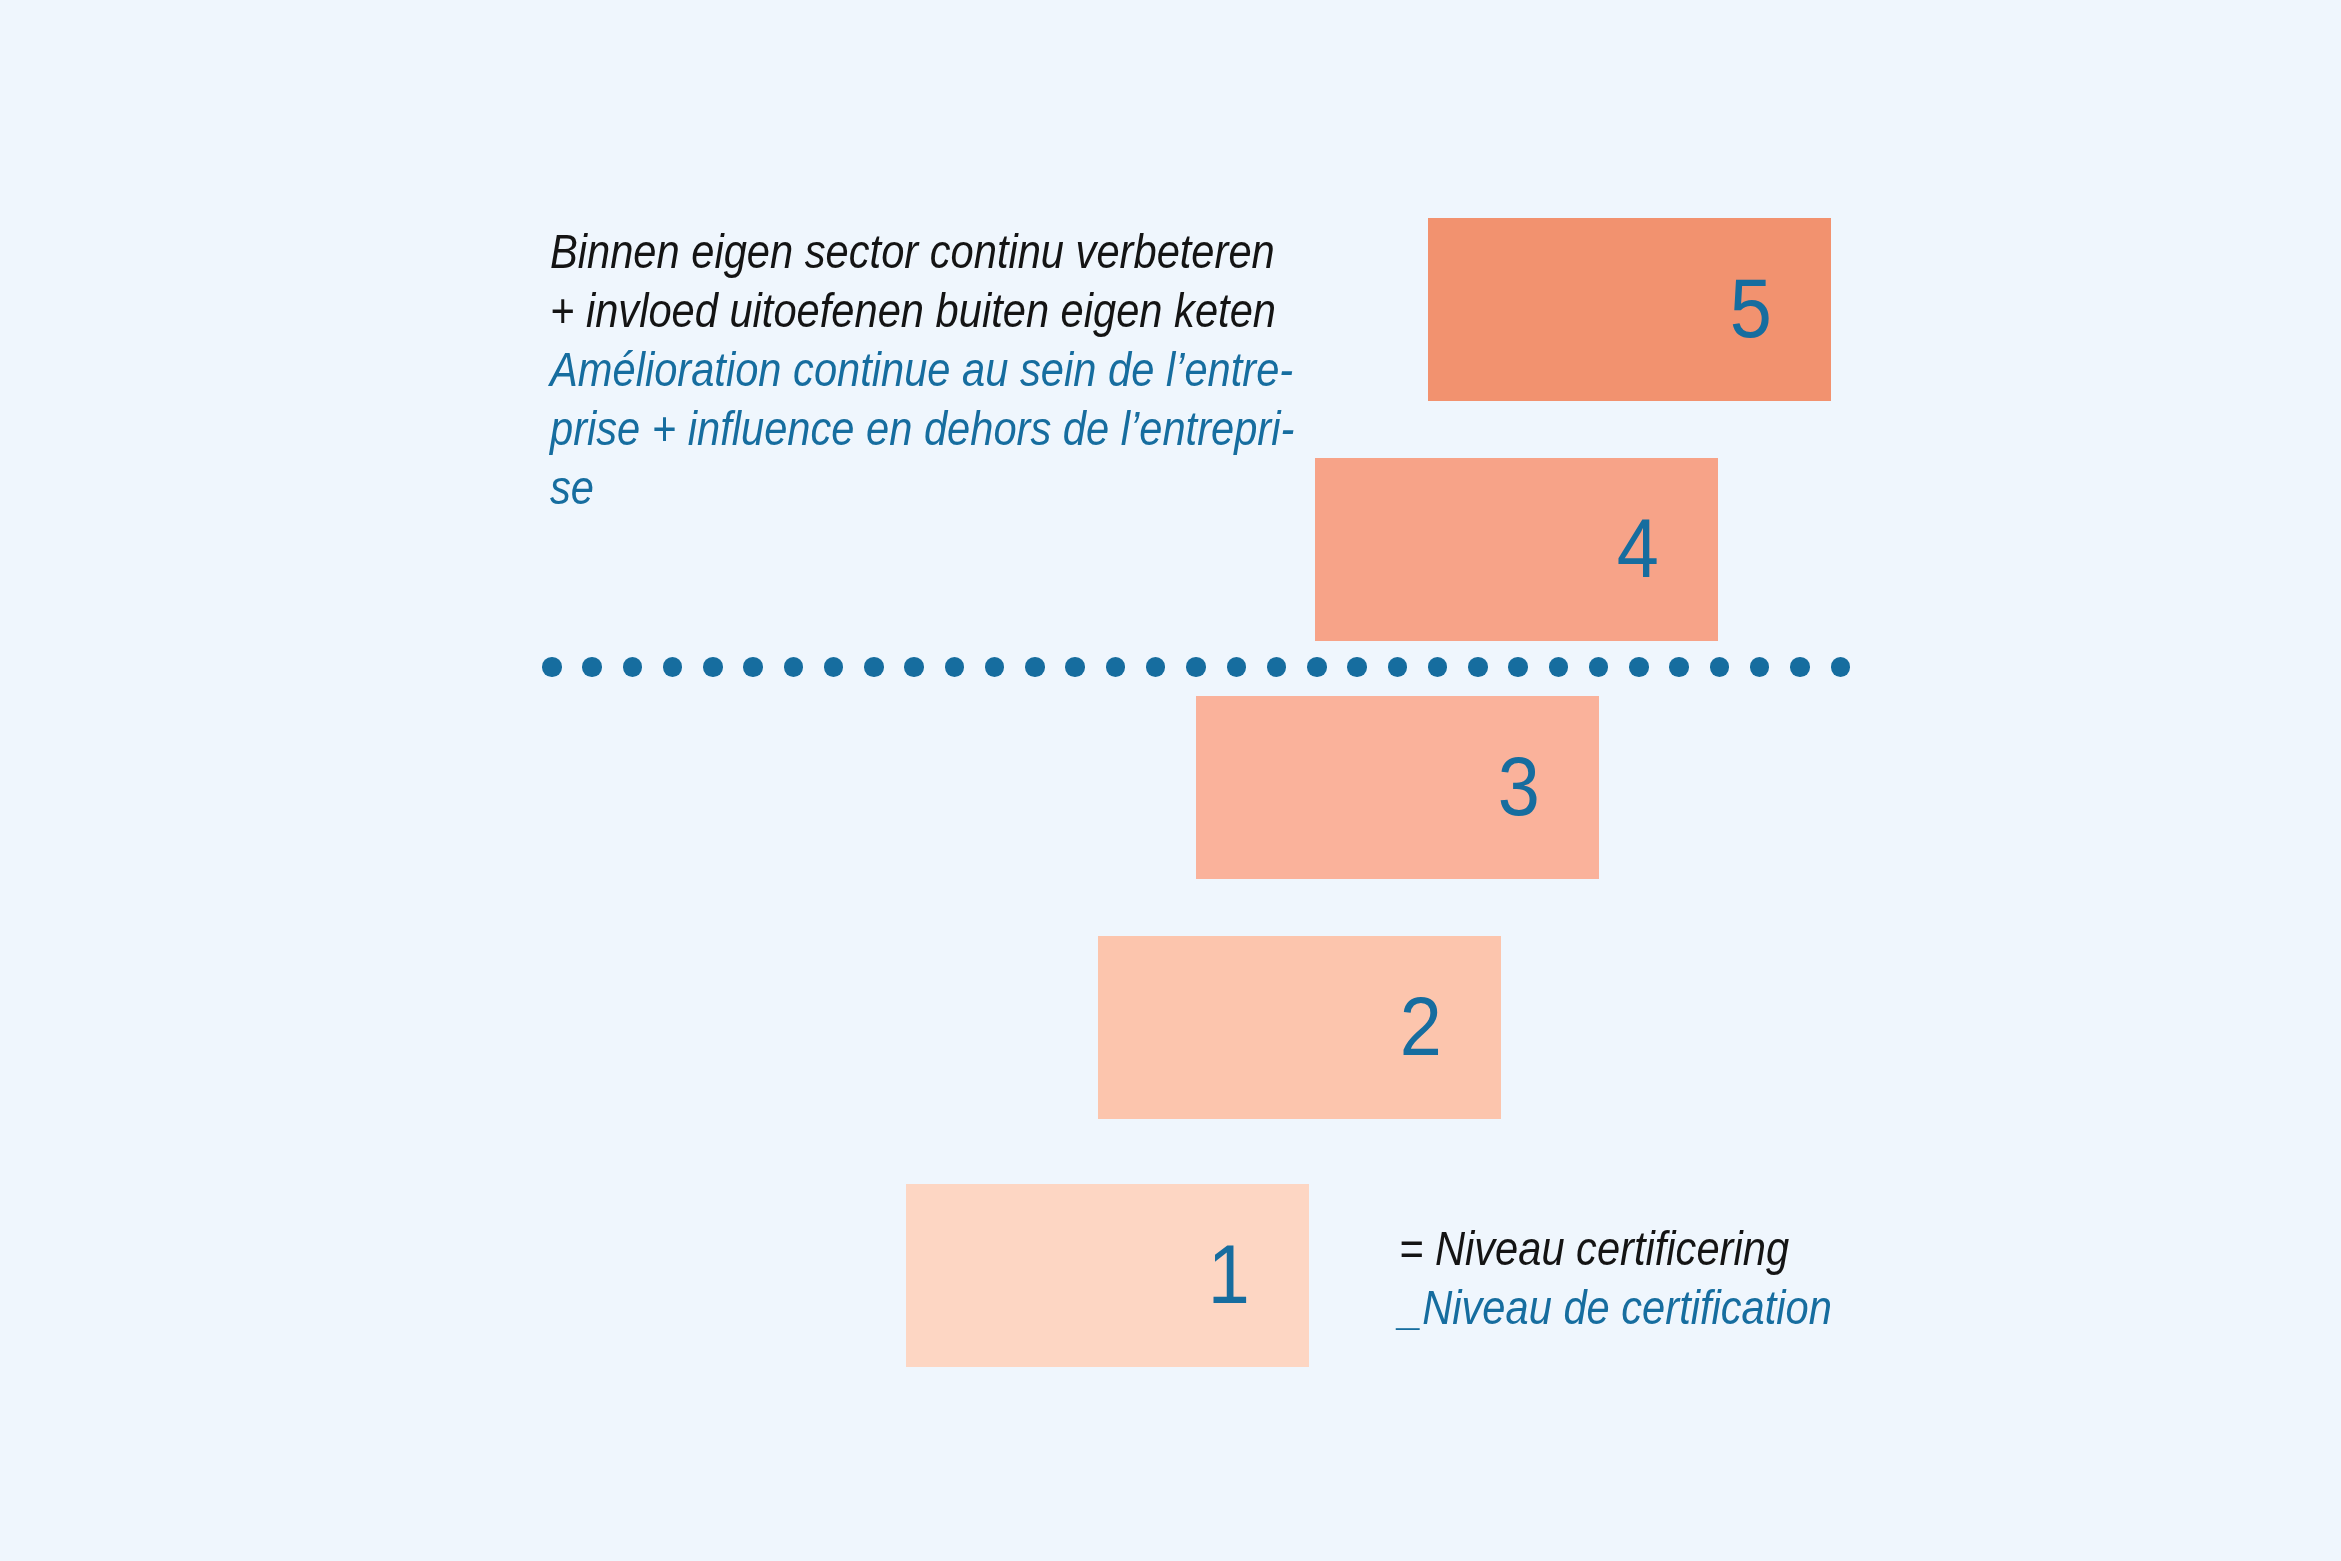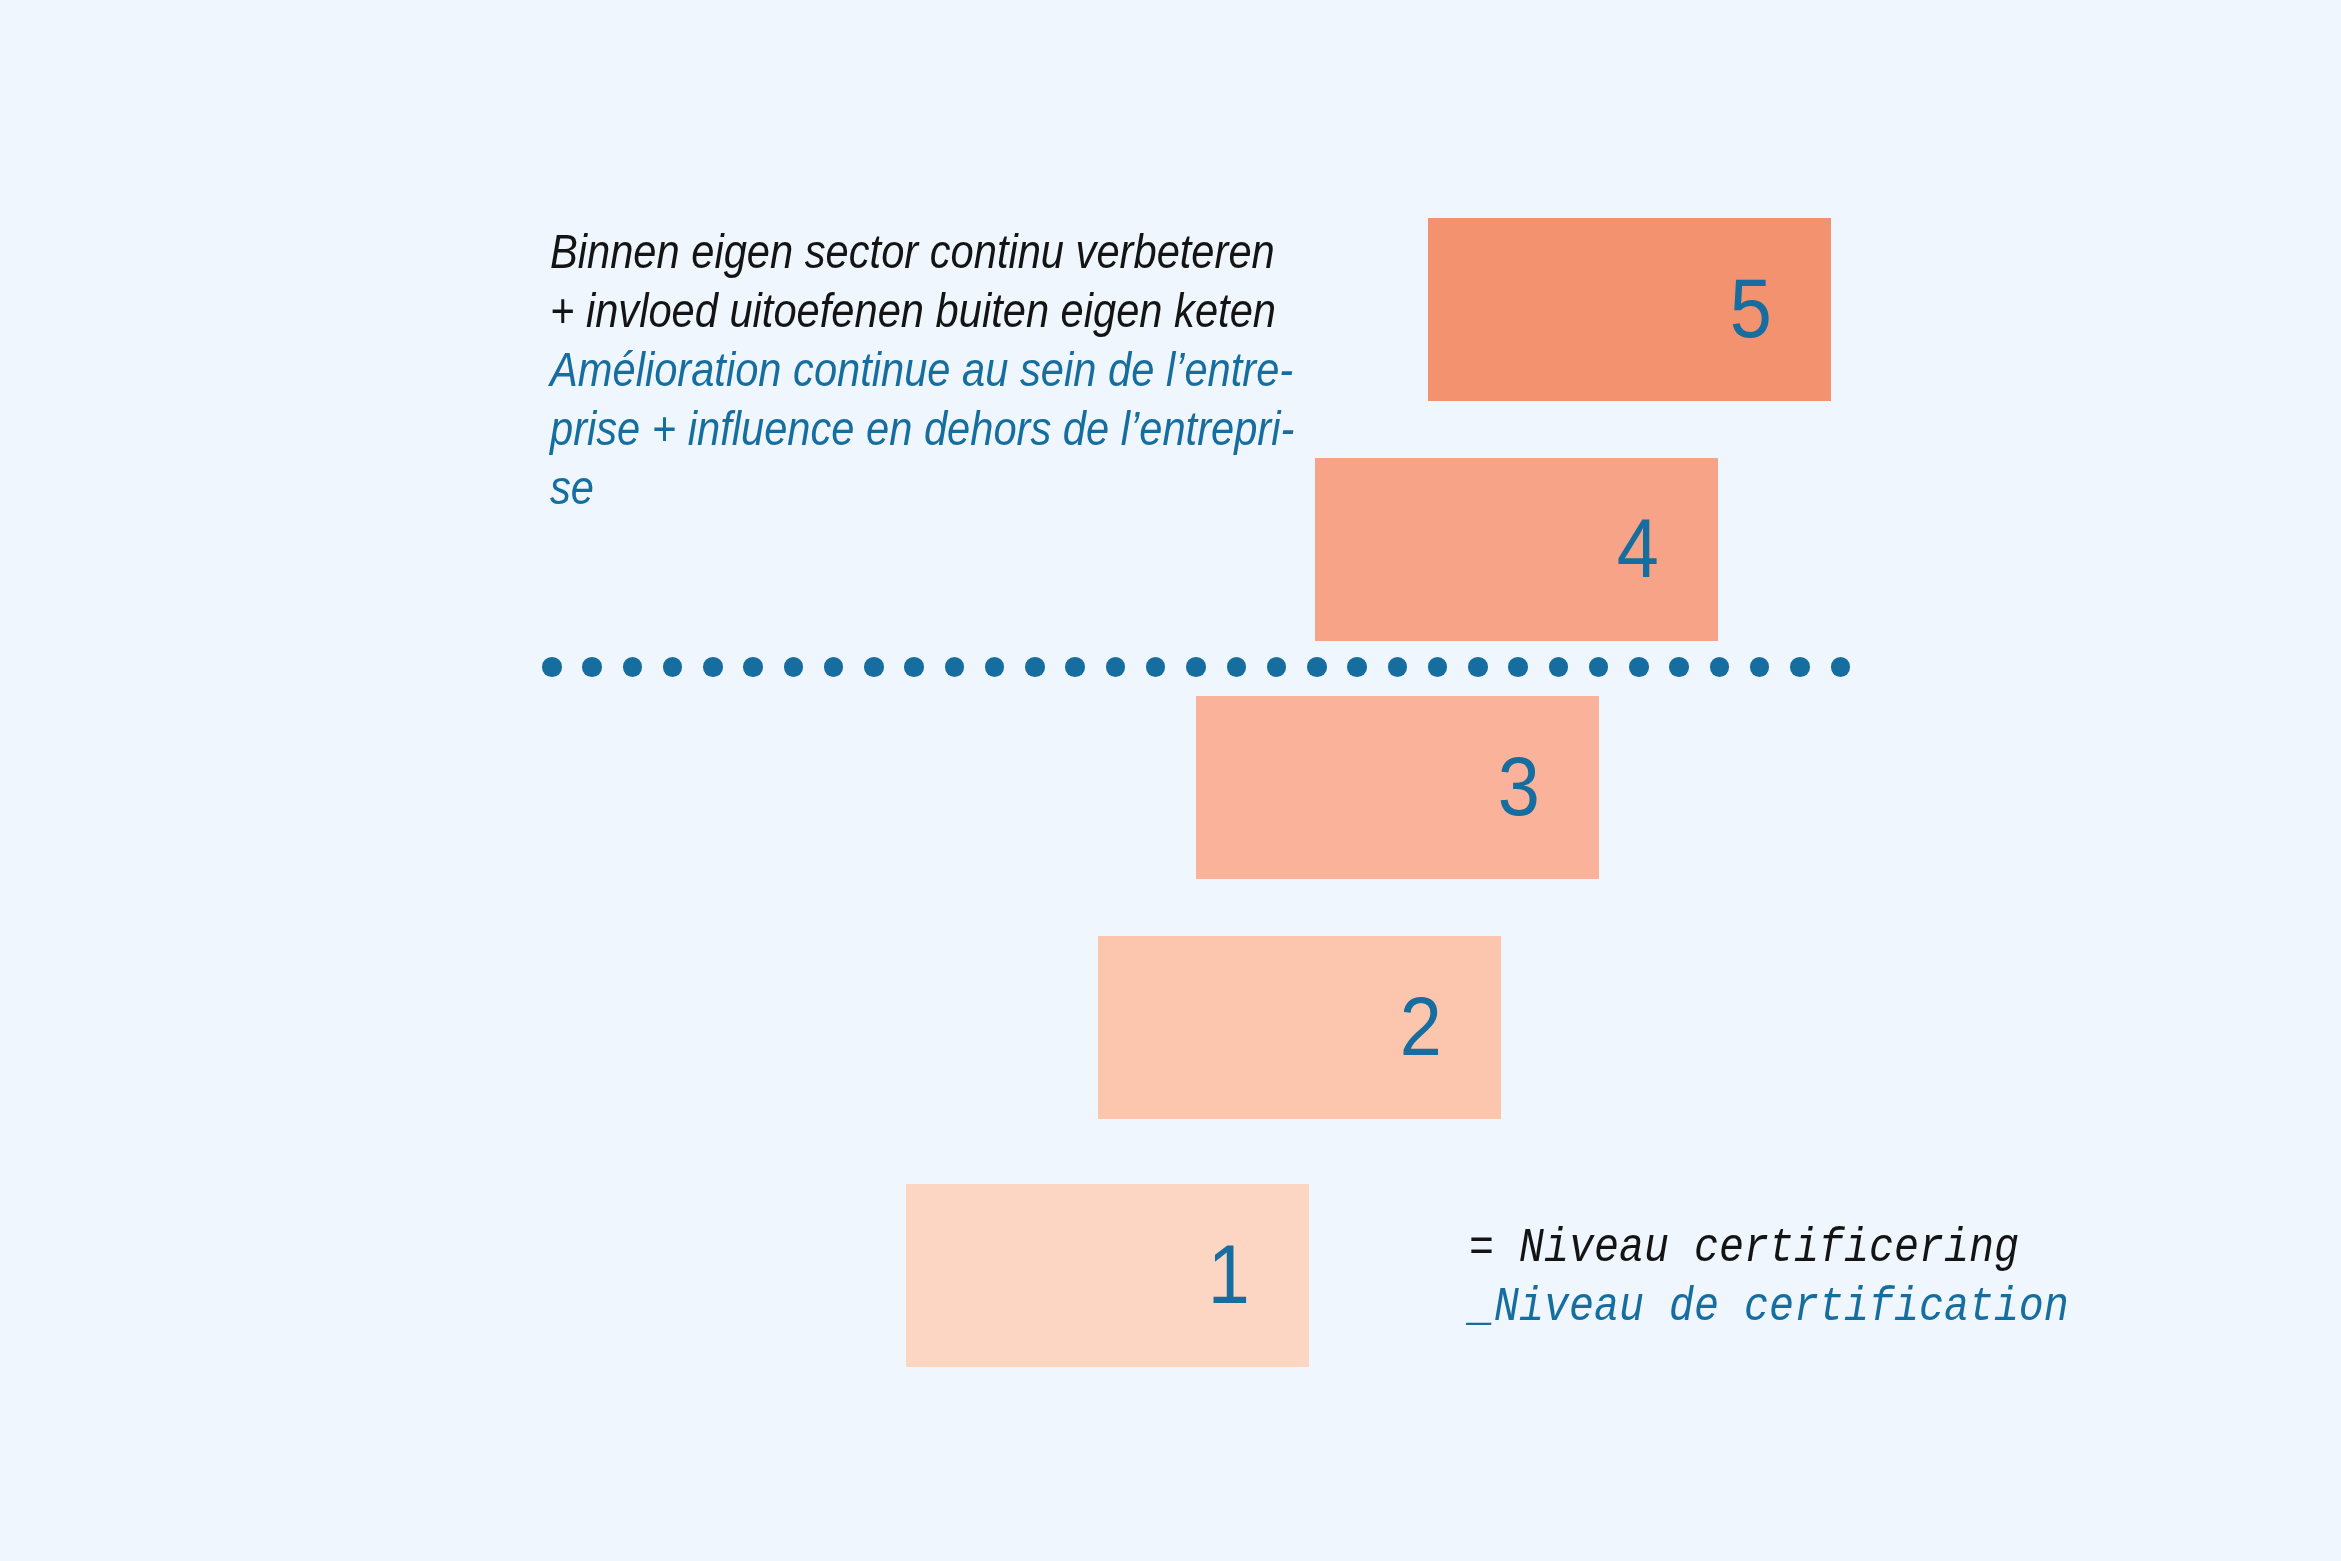--- a/index.html
+++ b/index.html
@@ -39,21 +39,21 @@
     margin-left: 8px;
   }
   .cond {
     display: block;
     transform: scaleX(0.85);
     transform-origin: 0 50%;
     white-space: nowrap;
   }
   .top-ann { left: 542px; top: 222px; }
   .mid-ann { left: 544px; top: 712px; }
-  .legend  { left: 1461px; top: 1219px; font-family: Liberation Mono, monospace; }
+  .legend  { left: 1391px; top: 1219px; }
 
   
   .divider {
     position: absolute;
     left: 542px;
     top: 657px;
     width: 1308px;
     height: 19.5px;
     display: flex;
     justify-content: space-between;

